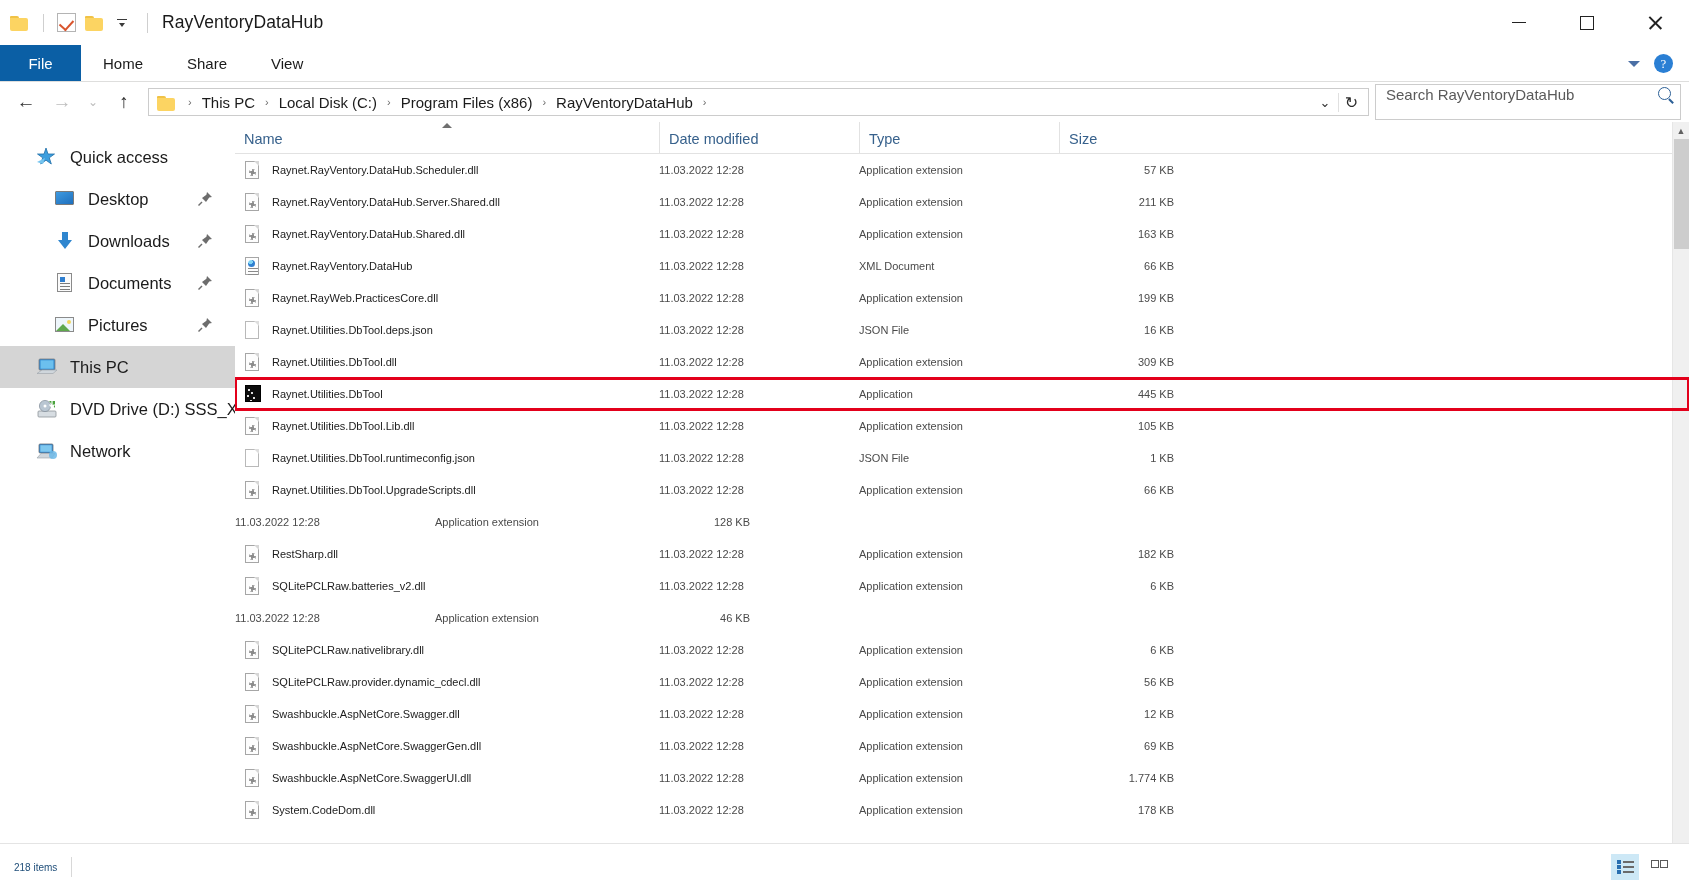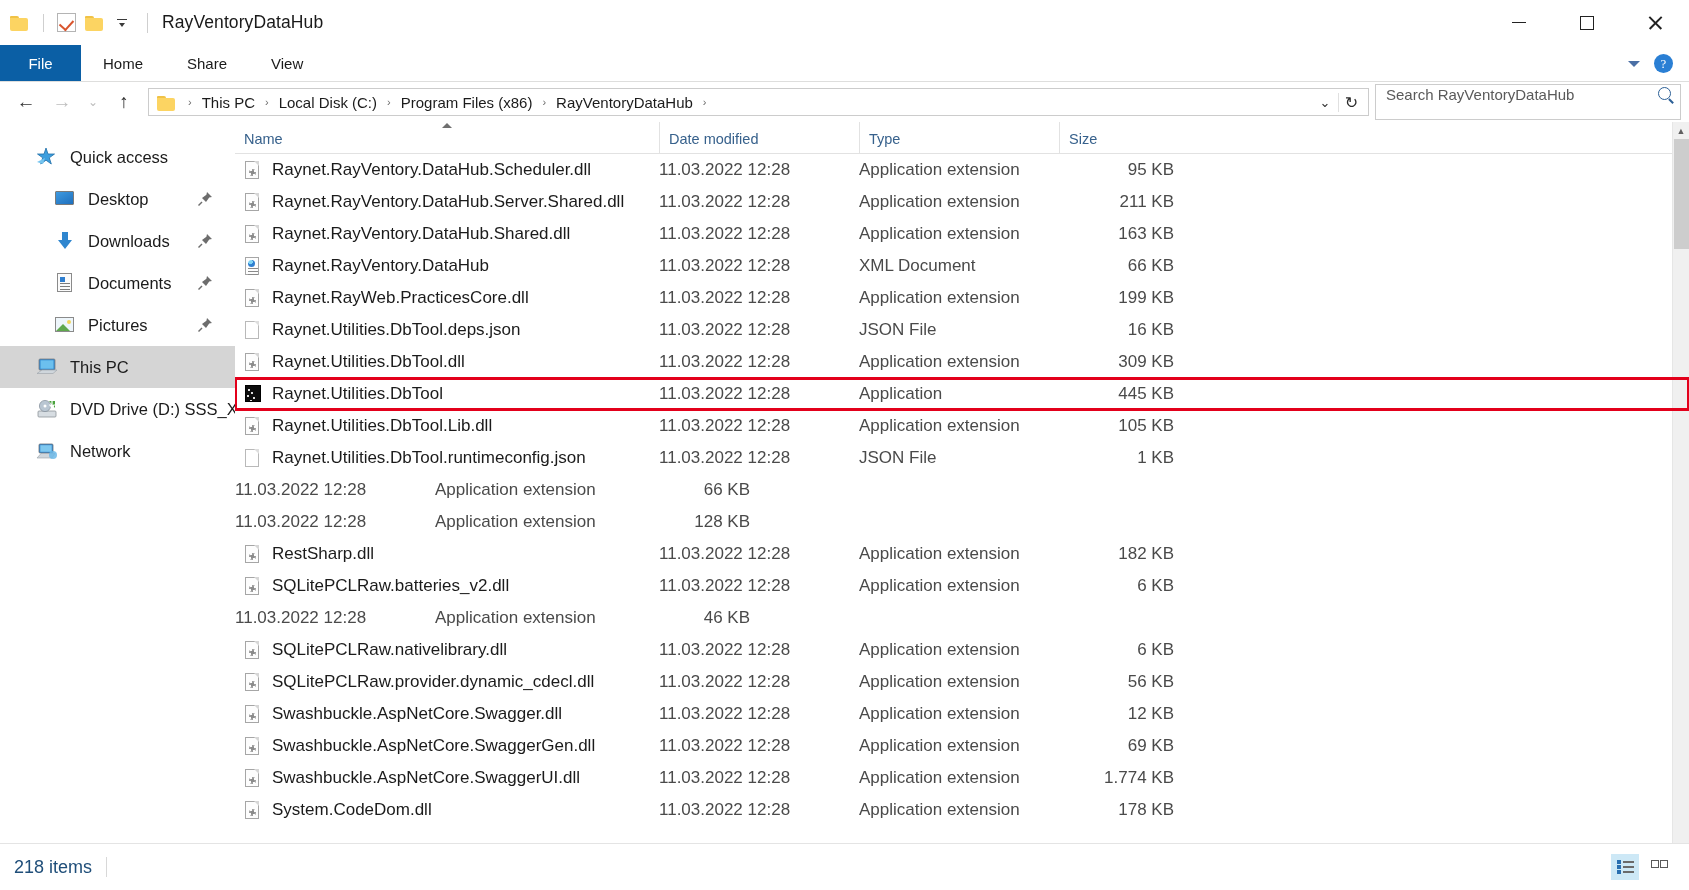--- a/index.html
+++ b/index.html
@@ -277,21 +277,21 @@
     border-left: 5px solid transparent;
     border-right: 5px solid transparent;
     border-bottom: 5px solid #6f6f6f;
   }
 
   .rows {
     flex: 1 1 auto; overflow: hidden; position: relative;
   }
   .row {
     height: 32px; display: flex; align-items: center;
-    font-size: 17px; color: #1b1b1b; cursor: default;
+    font-size: 11px; color: #1b1b1b; cursor: default;
   }
   .row.highlighted {
     outline: 3px solid #e3001b;
     outline-offset: -2px;
     position: relative; z-index: 2;
   }
   .cell-name {
     width: 424px; flex: 0 0 424px; display: flex; align-items: center;
     padding-left: 9px; overflow: hidden; white-space: nowrap;
   }
@@ -367,21 +367,21 @@
 
   
   .statusbar {
     height: 47px; flex: 0 0 47px;
     border-top: 1px solid #e4e4e4;
     display: flex; align-items: center;
     padding: 0 14px;
     background: #ffffff;
     position: relative;
   }
-  .status-text { font-size: 18px; color: #1f4e79; }
+  .status-text { font-size: 10px; color: #1f4e79; }
   .status-sep { width:1px; height:20px; background:#d8d8d8; margin-left:14px; }
   .viewbtns {
     position: absolute; right: 16px; top: 50%; transform: translateY(-50%);
     display: flex; gap: 6px;
   }
   .viewbtn {
     width: 28px; height: 26px; display:flex; align-items:center; justify-content:center;
   }
   .viewbtn.active { background: #cde8f6; }
   .vb-details {
@@ -603,21 +603,21 @@
       <div class="rows" id="rows-container">
           <div class="row">
             <div class="cell-name">
               <span class="fico">
                 <span class="fico-dll"></span>
               </span>
               <span>Raynet.RayVentory.DataHub.Scheduler.dll</span>
             </div>
             <div class="cell-date">11.03.2022 12:28</div>
             <div class="cell-type">Application extension</div>
-            <div class="cell-size">95 KB</div>
+            <div class="cell-size">57 KB</div>
           </div>
           <div class="row">
             <div class="cell-name">
               <span class="fico">
                 <span class="fico-dll"></span>
               </span>
               <span>Raynet.RayVentory.DataHub.Server.Shared.dll</span>
             </div>
             <div class="cell-date">11.03.2022 12:28</div>
             <div class="cell-type">Application extension</div>
@@ -705,20 +705,26 @@
               <span class="fico">
                 <span class="fico-json"></span>
               </span>
               <span>Raynet.Utilities.DbTool.runtimeconfig.json</span>
             </div>
             <div class="cell-date">11.03.2022 12:28</div>
             <div class="cell-type">JSON File</div>
             <div class="cell-size">1 KB</div>
           </div>
           <div class="row">
+            <div class="cell-name">
+              <span class="fico">
+                <span class="fico-dll"></span>
+              </span>
+              <span>Raynet.Utilities.DbTool.UpgradeScripts.dll</span>
+            </div>
             <div class="cell-date">11.03.2022 12:28</div>
             <div class="cell-type">Application extension</div>
             <div class="cell-size">66 KB</div>
           </div>
           <div class="row">
             <div class="cell-date">11.03.2022 12:28</div>
             <div class="cell-type">Application extension</div>
             <div class="cell-size">128 KB</div>
           </div>
           <div class="row">

